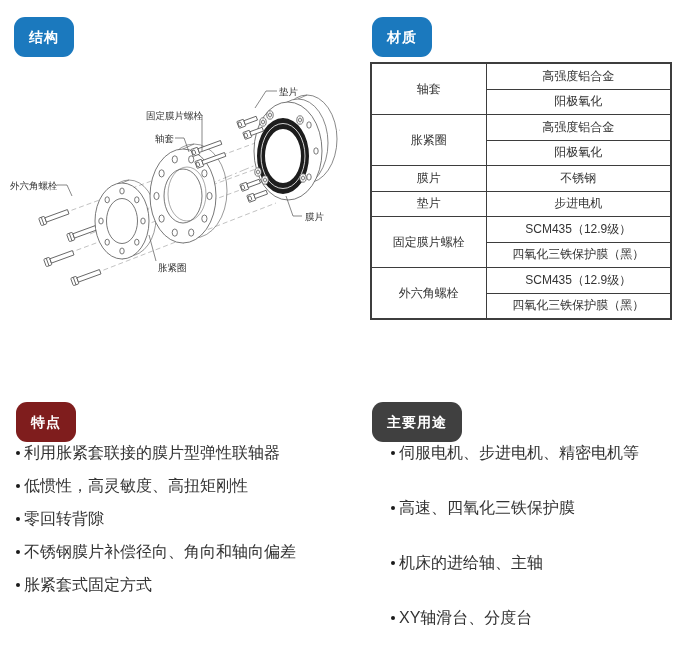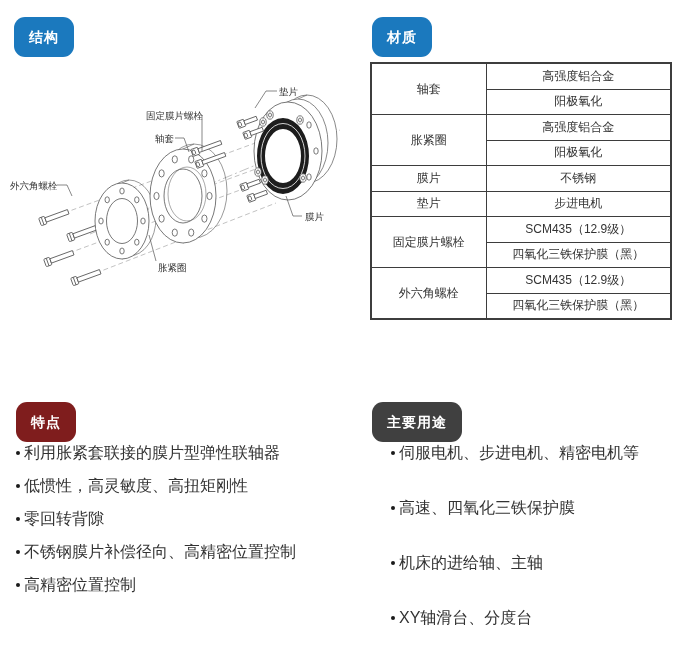--- a/index.html
+++ b/index.html
@@ -300,25 +300,25 @@
     <li>
         <span class="dot"></span>
         <span>低惯性，高灵敏度、高扭矩刚性</span>
       </li>
     <li>
         <span class="dot"></span>
         <span>零回转背隙</span>
       </li>
     <li>
         <span class="dot"></span>
-        <span>不锈钢膜片补偿径向、高精密位置控制</span>
-      </li>
-    <li>
-        <span class="dot"></span>
-        <span>高精密位置控制</span>
+        <span>不锈钢膜片补偿径向、角向和轴向偏差</span>
+      </li>
+    <li>
+        <span class="dot"></span>
+        <span>胀紧套式固定方式</span>
       </li>
   </ul>
 
   <ul class="blist" id="applications-list">
     <li>
         <span class="dot"></span>
         <span>伺服电机、步进电机、精密电机等</span>
       </li>
     <li>
         <span class="dot"></span>

